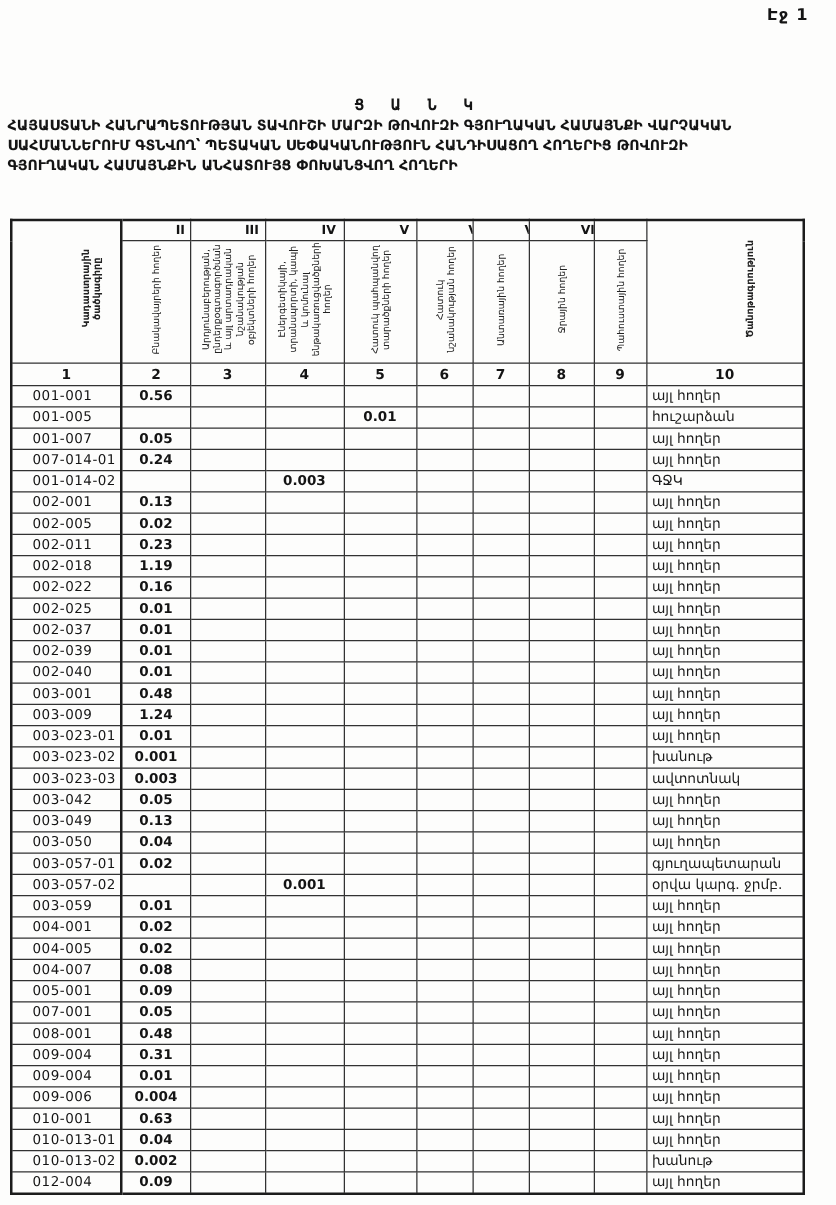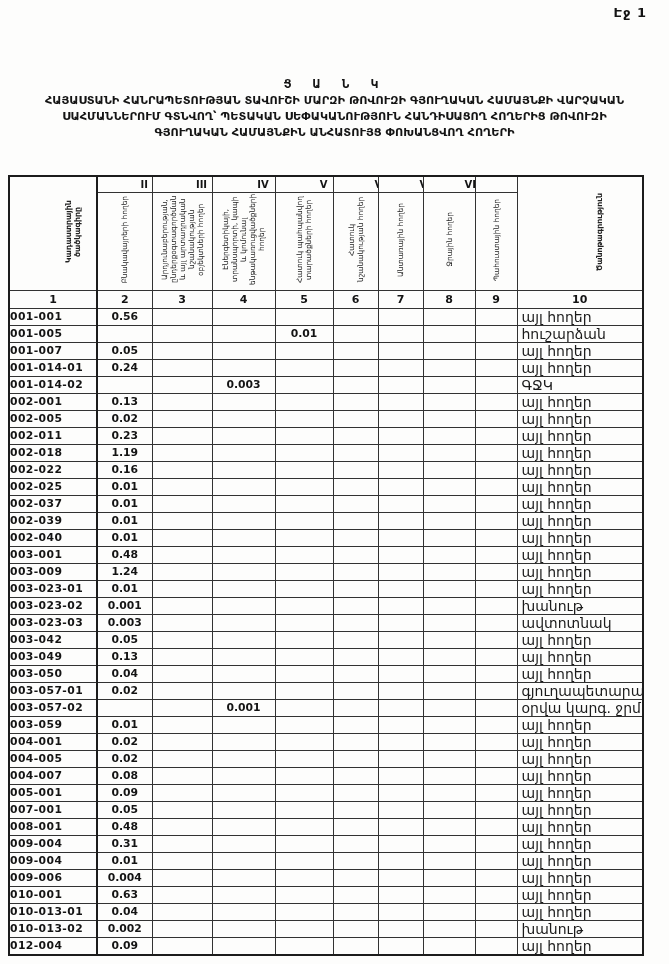--- a/index.html
+++ b/index.html
@@ -8,21 +8,21 @@
     background:#fdfdfc;color:#141414;
     font-family:"DejaVu Sans",sans-serif;
     -webkit-font-smoothing:none;
   }
   .sheet{position:absolute;inset:0;}
   .page-label{position:absolute;top:5px;right:22px;font-weight:bold;font-size:13px;letter-spacing:1px;}
   .appendix{position:absolute;top:27px;right:24px;width:340px;text-align:center;
     font-weight:bold;font-size:12.5px;line-height:15px;}
   .list-heading{position:absolute;top:76px;left:0;width:100%;text-align:center;
     font-weight:bold;font-size:12.5px;letter-spacing:7px;font-family:Liberation Mono, monospace;}
-  .doc-title{position:absolute;top:93px;left:6px;width:657px;text-align:center;
+  .doc-title{position:absolute;top:93px;left:6px;width:657px;text-align:left;
     font-weight:bold;font-size:11.3px;line-height:16px;}
   .doc-subtitle{font-weight:normal;font-size:11px;padding-top:2px;}
   table.land{
     position:absolute;top:175px;left:8px;width:634px;
     border-collapse:collapse;table-layout:fixed;
     border:2px solid #1c1c1c;
   }
   table.land td{
     border:1px solid #323232;
     padding:0 2px;overflow:hidden;white-space:nowrap;
@@ -34,23 +34,23 @@
     display:inline-block;
     writing-mode:vertical-rl;
     transform:rotate(180deg);
     font-size:7.4px;line-height:9px;
     max-height:93px;white-space:normal;
     text-align:center;color:#222;
   }
   .vtext.tall{max-height:108px;font-size:7.8px;}
   tr.nums td{height:17px;text-align:center;font-weight:bold;font-size:11px;line-height:17px;}
   tbody.data td{height:16px;line-height:16px;font-size:10.8px;}
-  tbody.data td.code{font-weight:bold;letter-spacing:.4px;padding-left:0;}
+  tbody.data td.code{font-weight:normal;letter-spacing:.4px;padding-left:16px;}
   tbody.data td.val{text-align:center;font-weight:bold;}
-  tbody.data td.note{font-size:14px;padding-left:4px;position:relative;color:#1b1b1b;margin-left:28px;}
+  tbody.data td.note{font-size:11px;padding-left:4px;position:relative;color:#1b1b1b;margin-left:28px;}
   
   col.c1-sep{border-right:2px solid #1c1c1c;}
   td.sep-r{border-right-width:2px;border-right-color:#1c1c1c;}
 </style>
 </head>
 <body>
 
 <div class="sheet">
 
   <div class="page-label">Էջ 1</div>
@@ -164,21 +164,21 @@
           <td class="val"></td>
           <td class="val"></td>
           <td class="val"></td>
           <td class="val"></td>
           <td class="val"></td>
           <td class="val"></td>
           <td class="val"></td>
           <td class="note">այլ հողեր</td>
         </tr>
         <tr>
-          <td class="code sep-r">001-014-01</td>
+          <td class="code sep-r">007-014-01</td>
           <td class="val sep-r">0.24</td>
           <td class="val"></td>
           <td class="val"></td>
           <td class="val"></td>
           <td class="val"></td>
           <td class="val"></td>
           <td class="val"></td>
           <td class="val"></td>
           <td class="note">այլ հողեր</td>
         </tr>

